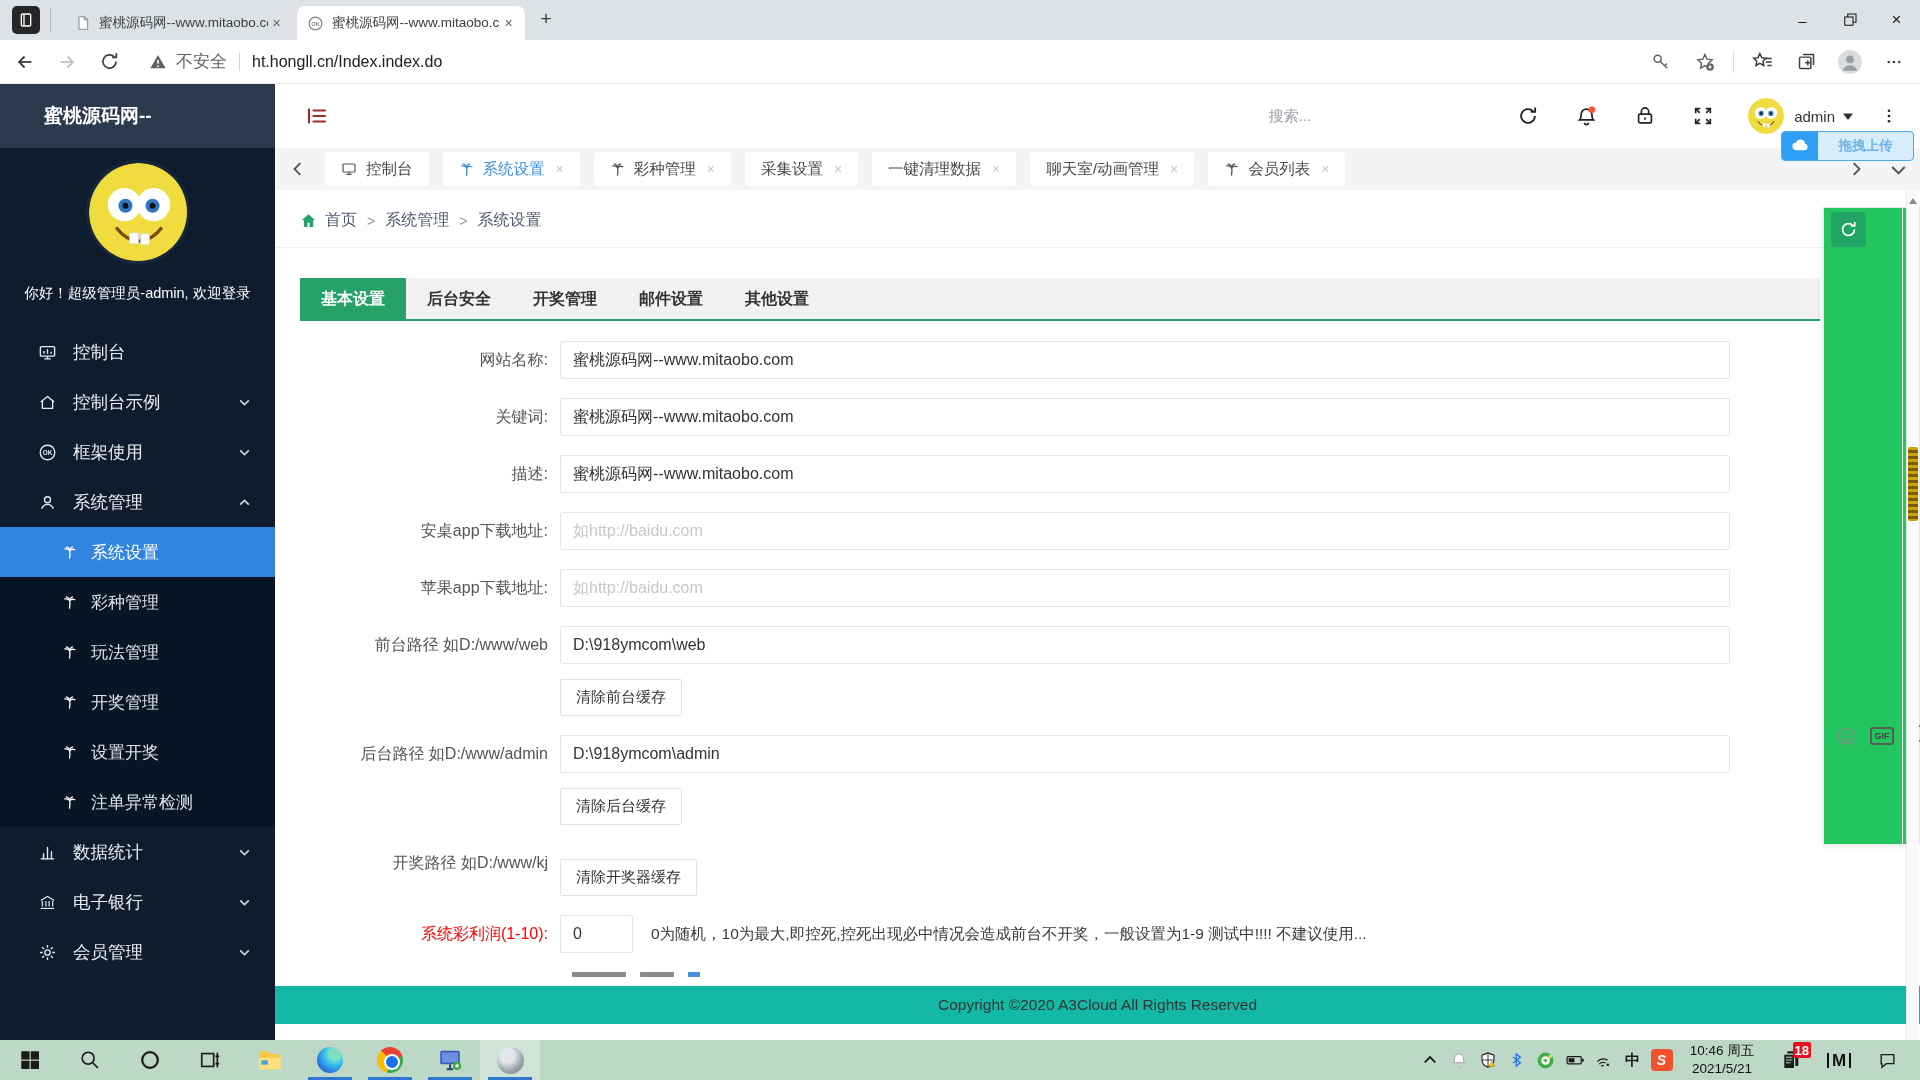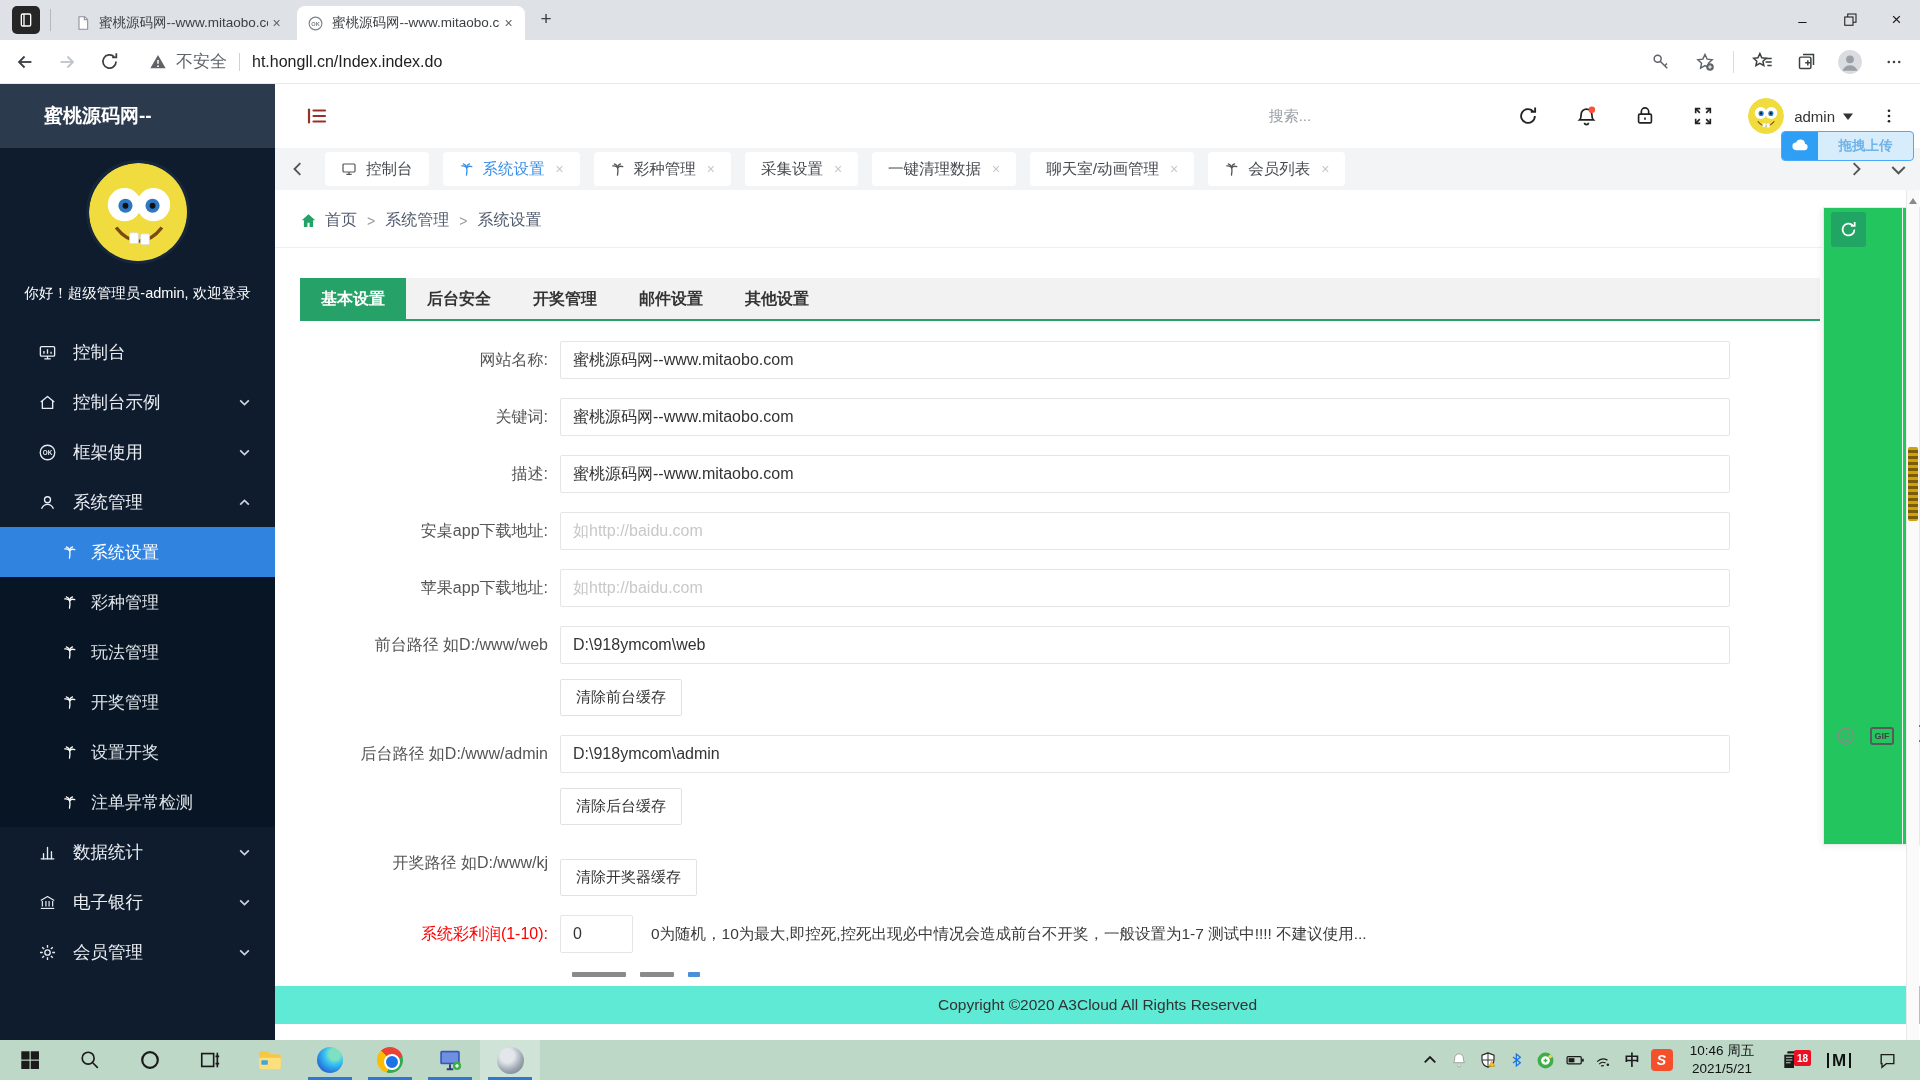--- a/index.html
+++ b/index.html
@@ -86,21 +86,21 @@
   .flabel.red{color:#f00}
   .fcol{display:flex;flex-direction:column;align-items:flex-start}
   .finput{width:1170px;height:38px;border:1px solid #e5e5e5;border-radius:2px;padding:0 12px;font-size:16px;color:#333;outline:none;background:#fff;font-family:inherit}
   .finput::placeholder{color:#c8c8c8}
   .finput.small{width:73px}
   .clearbtn{height:37px;margin-top:15px;padding:0 15px;background:#fff;border:1px solid #e2e2e2;border-radius:2px;font-size:15px;color:#333;font-family:inherit}
   .profit-line{display:flex;align-items:center}
   .fhint{margin-left:18px;font-size:15.5px;color:#3a3a3a;line-height:38px}
   .clipped{height:8px;overflow:hidden;margin-left:297px;display:flex;gap:14px;align-items:flex-start}
   .clip-smudge{height:5px;background:#8a8a8a;border-radius:1px}
-  .appfooter{position:absolute;left:275px;top:986px;right:0;height:38px;background:#5eead4;display:flex;align-items:center;justify-content:center;font-size:15.5px;color:#333;z-index:3}
+  .appfooter{position:absolute;left:275px;top:986px;right:0;height:38px;background:#14b8a6;display:flex;align-items:center;justify-content:center;font-size:15.5px;color:#333;z-index:3}
 
   
   .chatpanel{position:absolute;left:1823px;top:207px;width:97px;height:638px;background:#22c55e;border:1px solid #e8e8e8;box-shadow:-2px 2px 6px rgba(0,0,0,.06);z-index:6}
   .chat-refresh{position:absolute;left:7px;top:4px;width:35px;height:35px;border-radius:3px;background:#21a564;display:flex;align-items:center;justify-content:center}
   .chat-tools{position:absolute;left:0;top:517px;width:100%;height:22px;display:flex;align-items:center}
   .gif-badge{margin-left:14px;width:24px;height:18px;border:2px solid #5a5a5a;border-radius:3px;font-size:9px;font-weight:bold;color:#444;display:flex;align-items:center;justify-content:center}
   .cut-icon{position:absolute;left:84px;top:0;width:12px;height:18px;overflow:hidden}
   .cut-icon span{display:block;width:17px;height:17px;border:2px solid #777;border-radius:3px}
   .chat-scrollline{position:absolute;right:16px;top:0;width:1px;height:100%;background:#eee}
   .pagescroll{position:absolute;left:1906px;top:190px;width:13px;bottom:40px;background:#fafafa;border-left:1px solid #e9e9e9;z-index:8}
@@ -116,21 +116,21 @@
   .chrome-logo{width:26px;height:26px;border-radius:50%;background:conic-gradient(from -45deg,#ea4335 0 33%,#34a853 33% 66%,#fbbc05 66% 100%);position:relative}
   .chrome-logo::after{content:"";position:absolute;left:7px;top:7px;width:12px;height:12px;border-radius:50%;background:#1a73e8;border:2.5px solid #fff}
   .avapp{width:27px;height:27px;border-radius:50%;background:radial-gradient(circle at 38% 32%,#e3e7ec 0 28%,#9aa3ae 62%,#6d7683 100%)}
   .tb-right{margin-left:auto;display:flex;align-items:center;height:100%;padding-right:10px}
   .tri{width:29px;height:40px;display:flex;align-items:center;justify-content:center;flex:none;position:relative}
   .ime::before{content:"中";font-size:15px;font-weight:bold;color:#1b1b1b}
   .sogou{width:22px;height:22px;border-radius:4px;background:#f4502c;display:flex;align-items:center;justify-content:center}
   .sogou::before{content:"S";color:#fff;font-weight:bold;font-size:14px;font-style:italic}
   .clock{width:92px;text-align:center;font-size:13.5px;color:#111;line-height:1.3;flex:none}
   .badge-wrap{width:46px;height:40px;position:relative;display:flex;align-items:center;justify-content:center;flex:none}
-  .red-badge{position:absolute;right:3px;bottom:14px;min-width:17px;height:15px;background:#e81123;color:#fff;font-size:10px;font-weight:bold;display:flex;align-items:center;justify-content:center;border-radius:2px;padding:8px 2px}
+  .red-badge{position:absolute;right:3px;bottom:22px;min-width:17px;height:15px;background:#e81123;color:#fff;font-size:13px;font-weight:bold;display:flex;align-items:center;justify-content:center;border-radius:2px;padding:8px 2px}
   .mlogo{width:50px;height:40px;display:flex;align-items:center;justify-content:center;flex:none}
   .mlogo i{font-style:normal;font-weight:800;font-size:17px;color:#111;border-left:2.5px solid #111;border-right:2.5px solid #111;padding:0 3px;line-height:15px}
 </style>
 </head>
 <body>
 
 <div id="screen">
 
   <div class="tabstrip">
     <div class="ws-btn">
@@ -716,21 +716,21 @@
       <div class="frow">
         <span class="flabel">开奖路径 如D:/www/kj</span>
         <div class="fcol">
           <button class="clearbtn">清除开奖器缓存</button>
         </div>
       </div>
       <div class="frow">
         <span class="flabel red">系统彩利润(1-10):</span>
         <div class="profit-line">
           <input class="finput small" value="0" style="">
-          <span class="fhint">0为随机，10为最大,即控死,控死出现必中情况会造成前台不开奖，一般设置为1-7 测试中!!!! 不建议使用...</span>
+          <span class="fhint">0为随机，10为最大,即控死,控死出现必中情况会造成前台不开奖，一般设置为1-9 测试中!!!! 不建议使用...</span>
         </div>
       </div>
       <div class="clipped">
         <span class="clip-smudge" style="width:54px"></span>
         <span class="clip-smudge" style="width:34px"></span>
         <span class="clip-smudge" style="width:12px;background:#4a90d9"></span>
       </div>
     </div>
   </div>
 

